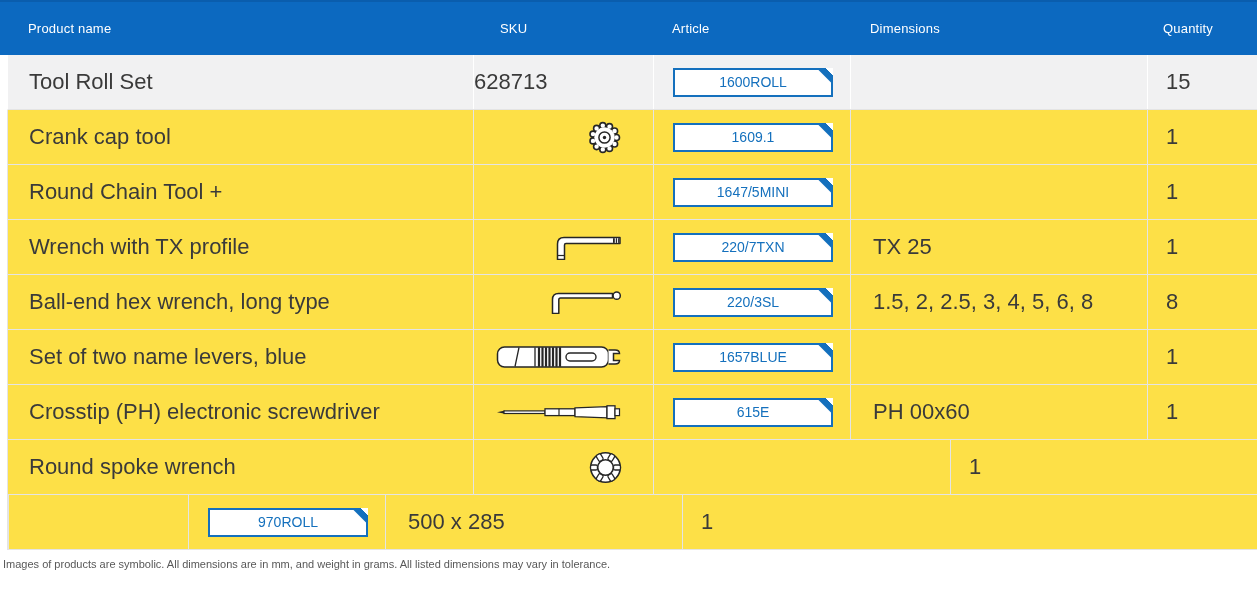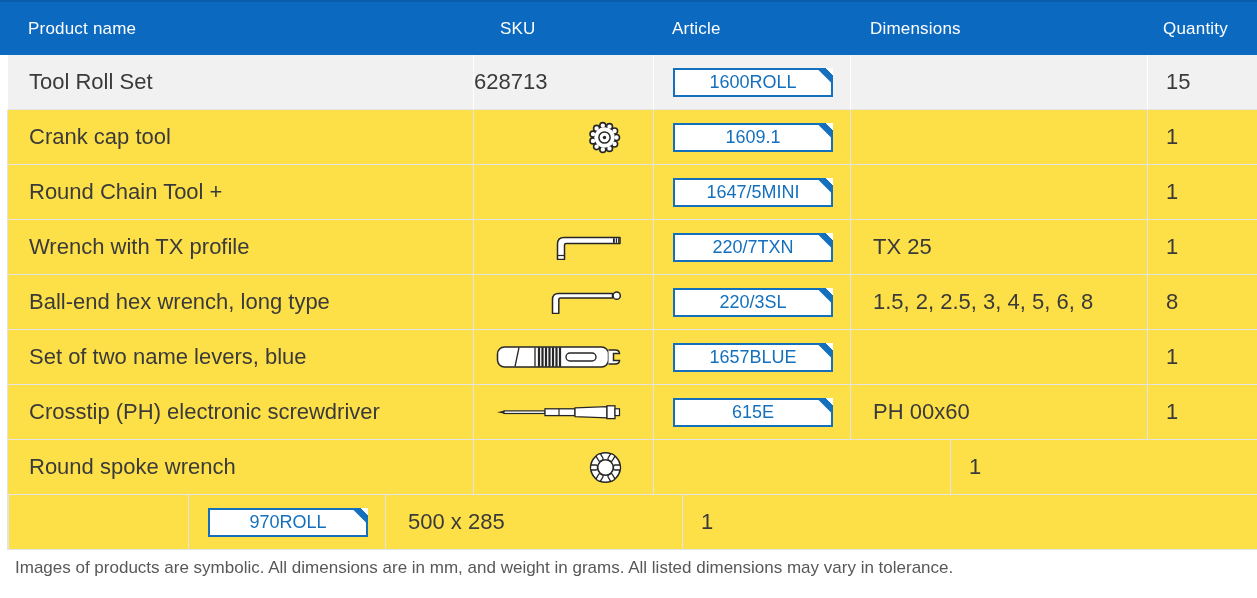--- a/index.html
+++ b/index.html
@@ -14,21 +14,21 @@
     font-family:"Liberation Sans", sans-serif;
   }
   .page{ width:1257px; }
 
   
   .thead{
     display:flex; width:1257px; height:55px;
     background:var(--header-bg); border-top:2px solid var(--header-top);
     align-items:center;
   }
-  .th{ color:var(--header-text); font-size:17px; letter-spacing:.2px; }
+  .th{ color:var(--header-text); font-size:13px; letter-spacing:.2px; }
   .c0{ width:473px; padding-left:28px; }
   .c1{ width:180px; padding-left:27px; }
   .c2{ width:197px; padding-left:19px; }
   .c3{ width:297px; padding-left:20px; }
   .c4{ width:110px; padding-left:16px; }
 
   
   .tbody{ margin-left:7px; width:1250px; }
   .tr{
     display:flex; height:55px; background:#fde047;
@@ -46,28 +46,28 @@
   .td-qty{ width:110px; border-left:1px solid var(--row-border); padding-left:18px; }
   .cell-text{ font-size:22px; color:var(--body-text); white-space:nowrap; }
 
   
   .article-btn{
     position:relative; width:160px; height:29px;
     background:#ffffff; border:2px solid var(--accent-blue);
     display:flex; align-items:center; justify-content:center;
     cursor:pointer; font-family:inherit;
   }
-  .article-label{ font-size:18px; color:var(--accent-blue); white-space:nowrap; }
+  .article-label{ font-size:14px; color:var(--accent-blue); white-space:nowrap; }
   .fold{
     position:absolute; top:-2px; right:-2px; width:17px; height:17px;
     clip-path:polygon(0 0,100% 0,100% 100%);
     background:linear-gradient(to bottom left,#ffffff 0 21%,var(--accent-blue) 21%);
   }
 
-  .note{ margin:8px 0 0 15px; font-size:17px; color:var(--note-text); }
+  .note{ margin:8px 0 0 3px; font-size:11px; color:var(--note-text); }
   .icon-svg{ display:block; }
 </style>
 </head>
 <body>
 
 <div class="page">
   <div class="thead">
       <div class="th c0">Product name</div>
       <div class="th c1">SKU</div>
       <div class="th c2">Article</div>

